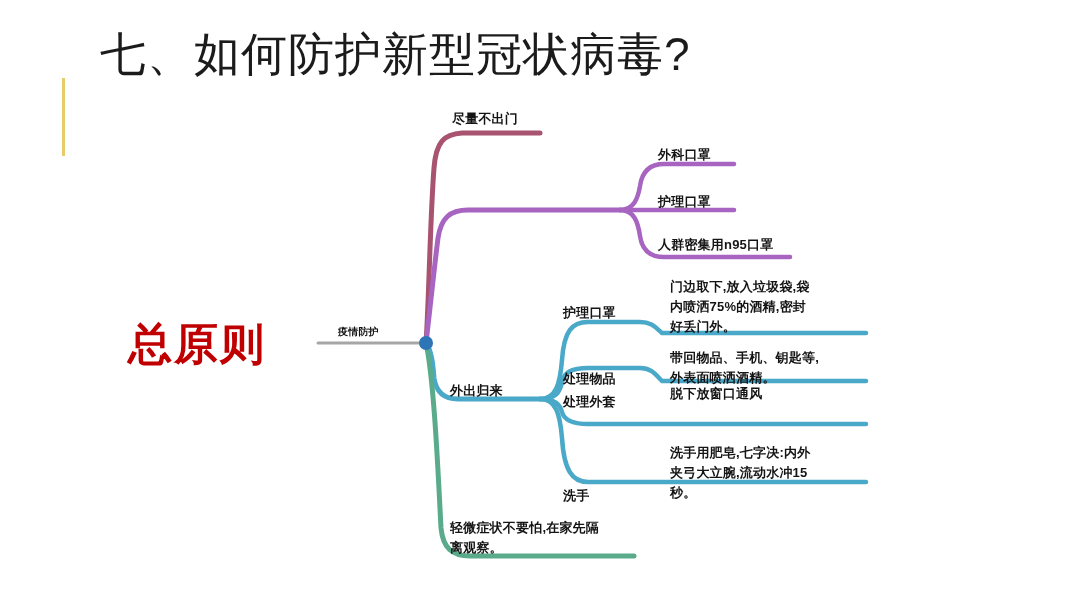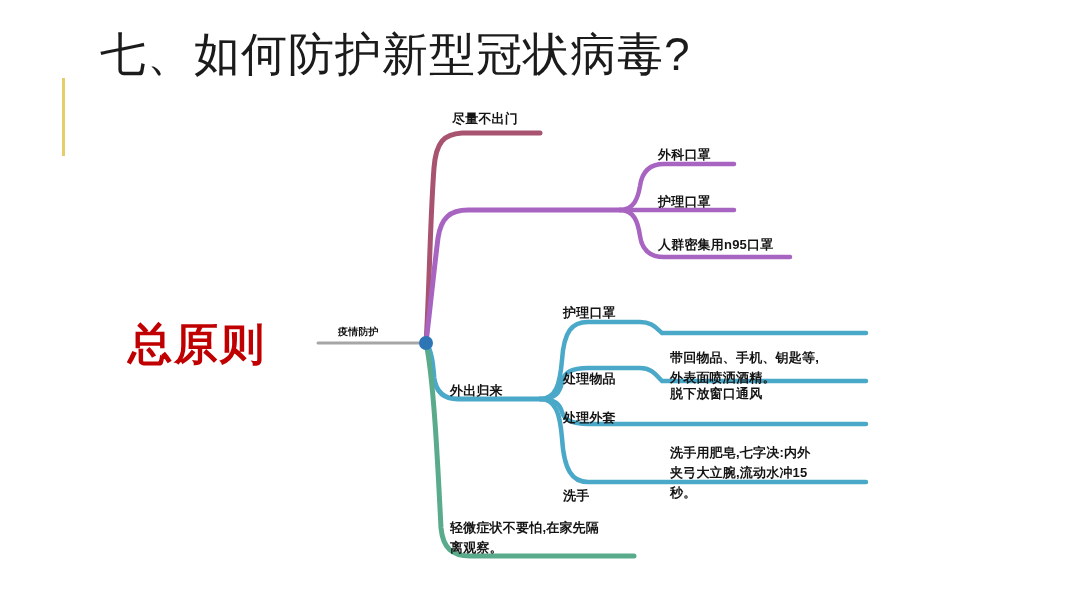--- a/index.html
+++ b/index.html
@@ -123,23 +123,26 @@
 
 
     <div class="node-label" style="left:658px; top:145px;">外科口罩</div>
     <div class="node-label" style="left:658px; top:192px;">护理口罩</div>
     <div class="node-label" style="left:658px; top:235px;">人群密集用n95口罩</div>
 
     <div class="node-label" style="left:450px; top:381px;">外出归来</div>
 
     <div class="node-label" style="left:563px; top:303px;">护理口罩</div>
     <div class="node-label" style="left:563px; top:369px;">处理物品</div>
-    <div class="node-label" style="left:563px; top:408px;">处理外套</div>
+    <div class="node-label" style="left:563px; top:392px;">处理外套</div>
     <div class="node-label" style="left:563px; top:486px;">洗手</div>
 
+    <div class="node-label detail" style="left:670px; top:277px;">门边取下,放入垃圾袋,袋
+内喷洒75%的酒精,密封
+好丢门外。</div>
     <div class="node-label detail" style="left:670px; top:348px;">带回物品、手机、钥匙等,
 外表面喷洒酒精。</div>
     <div class="node-label detail" style="left:670px; top:384px;">脱下放窗口通风</div>
     <div class="node-label detail" style="left:670px; top:443px;">洗手用肥皂,七字决:内外
 夹弓大立腕,流动水冲15
 秒。</div>
 
     <div class="node-label detail" style="left:450px; top:518px;">轻微症状不要怕,在家先隔
 离观察。</div>
   </div>

